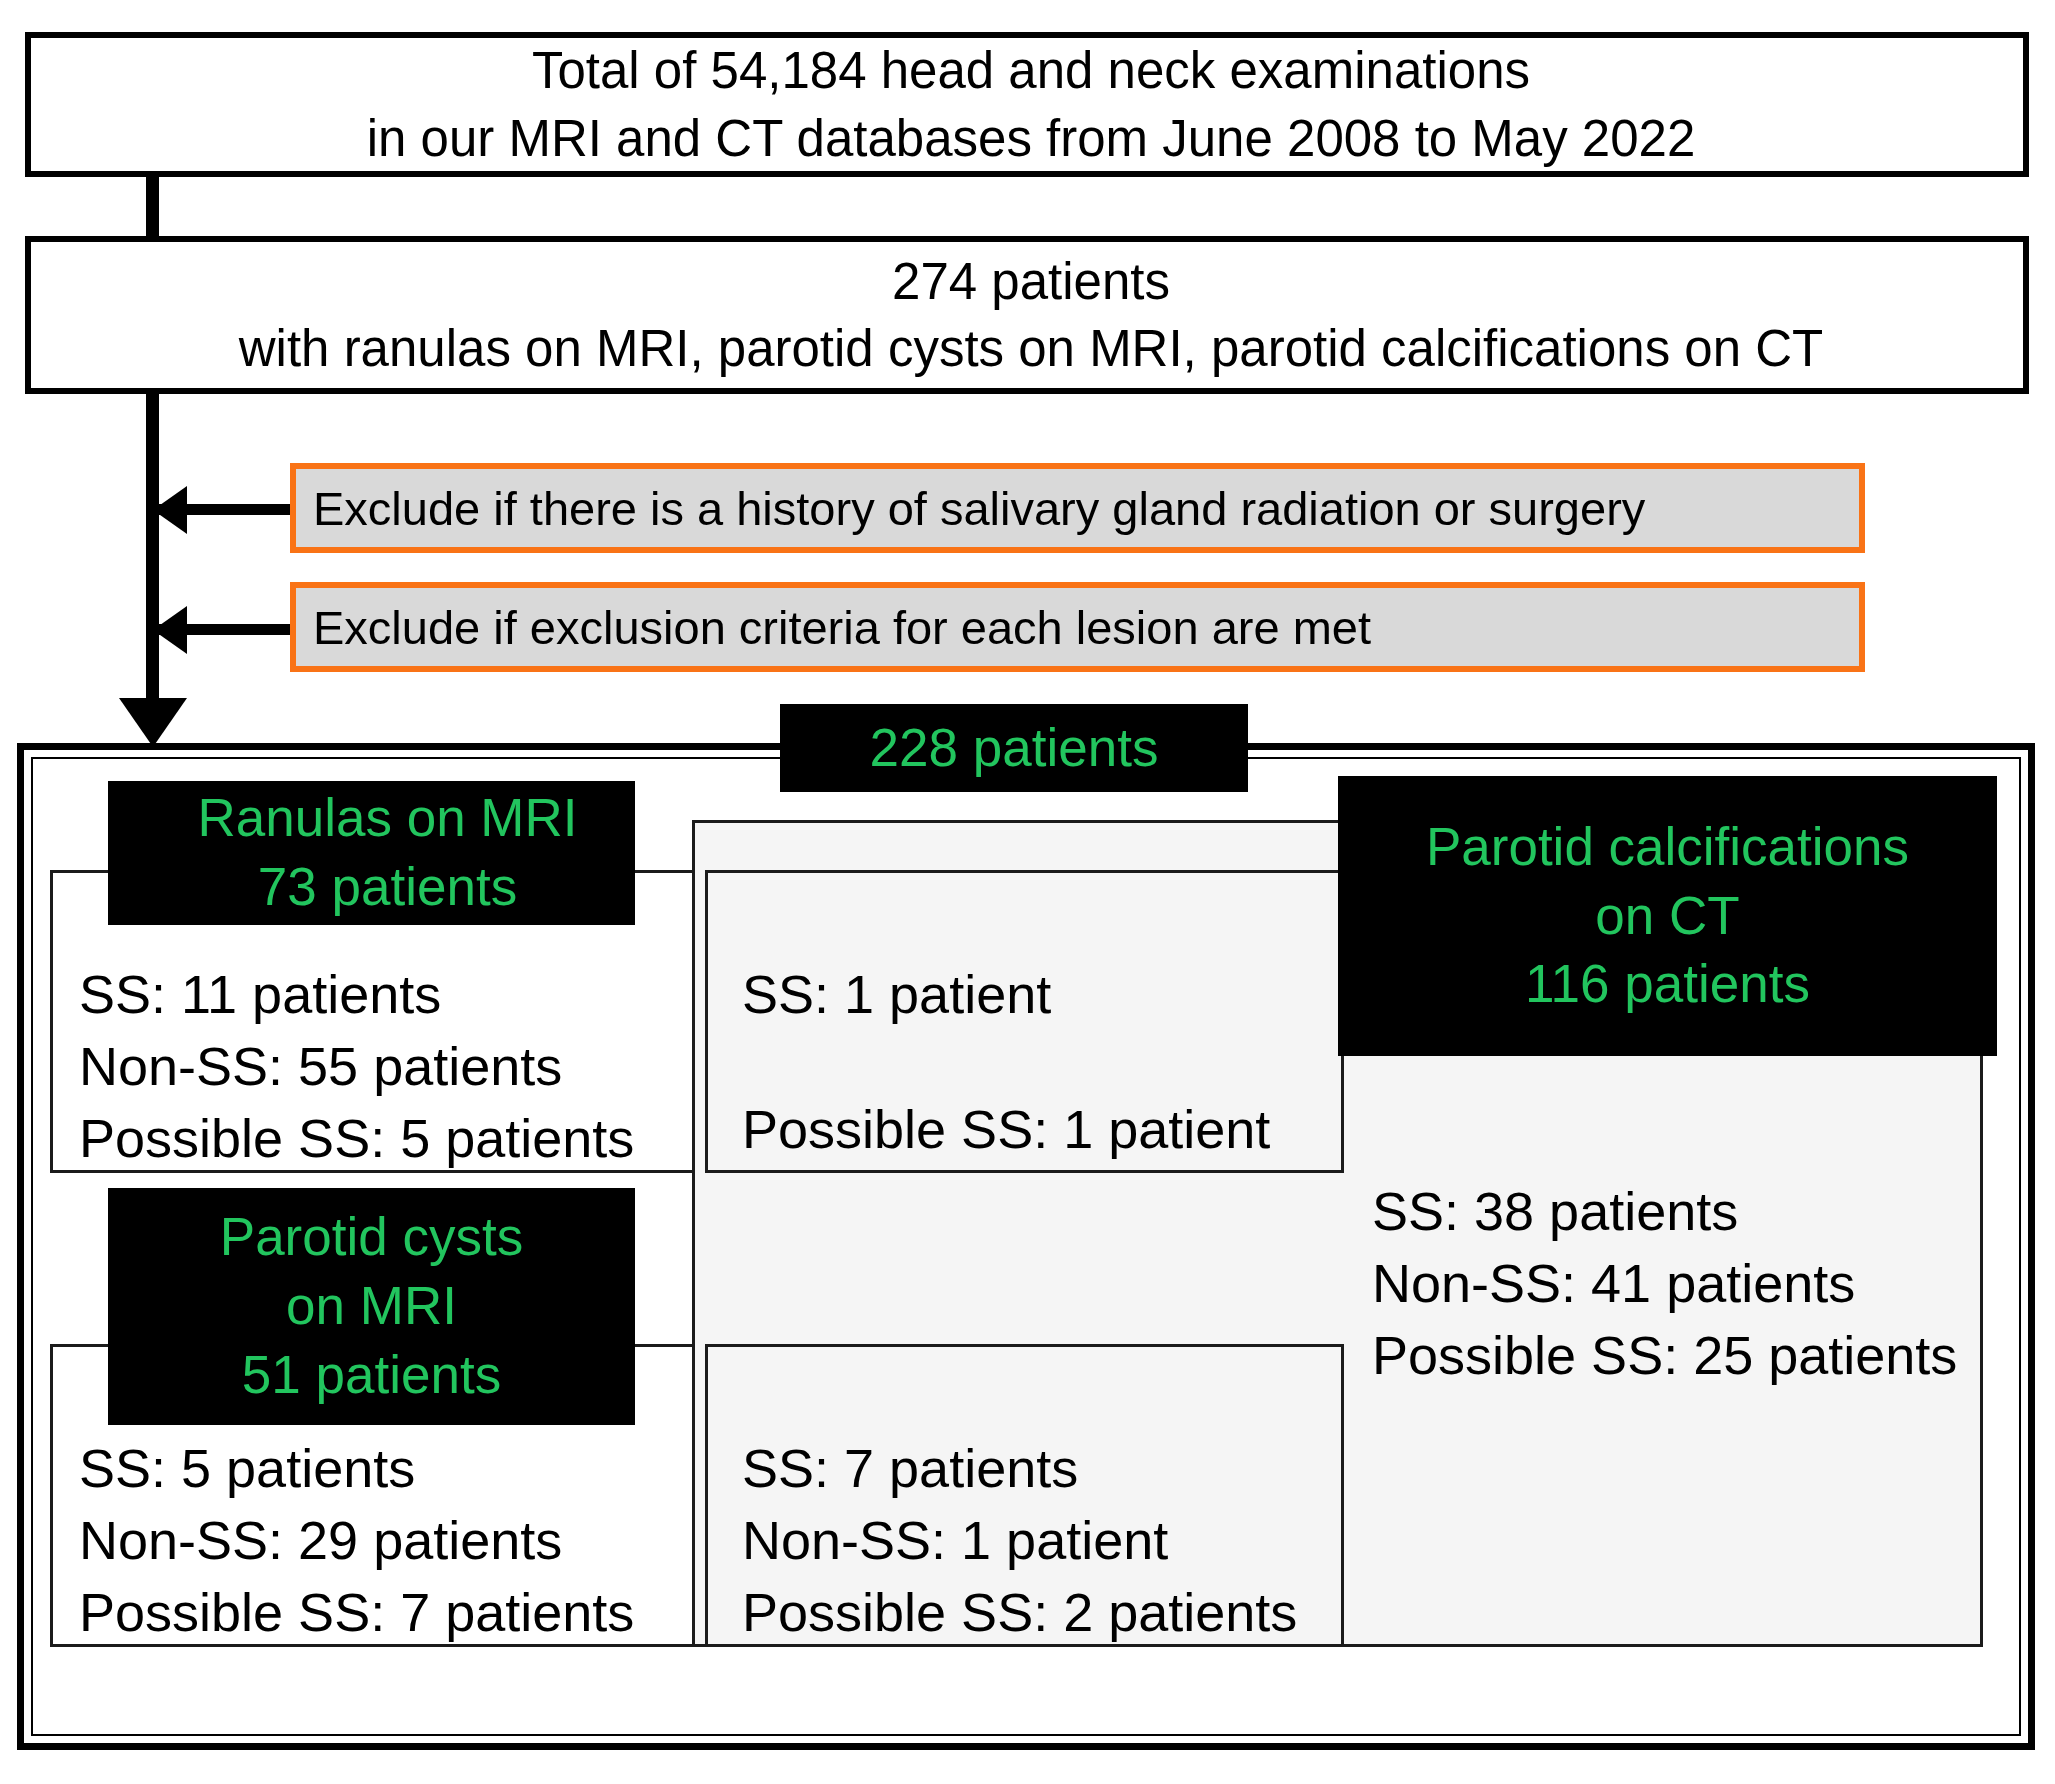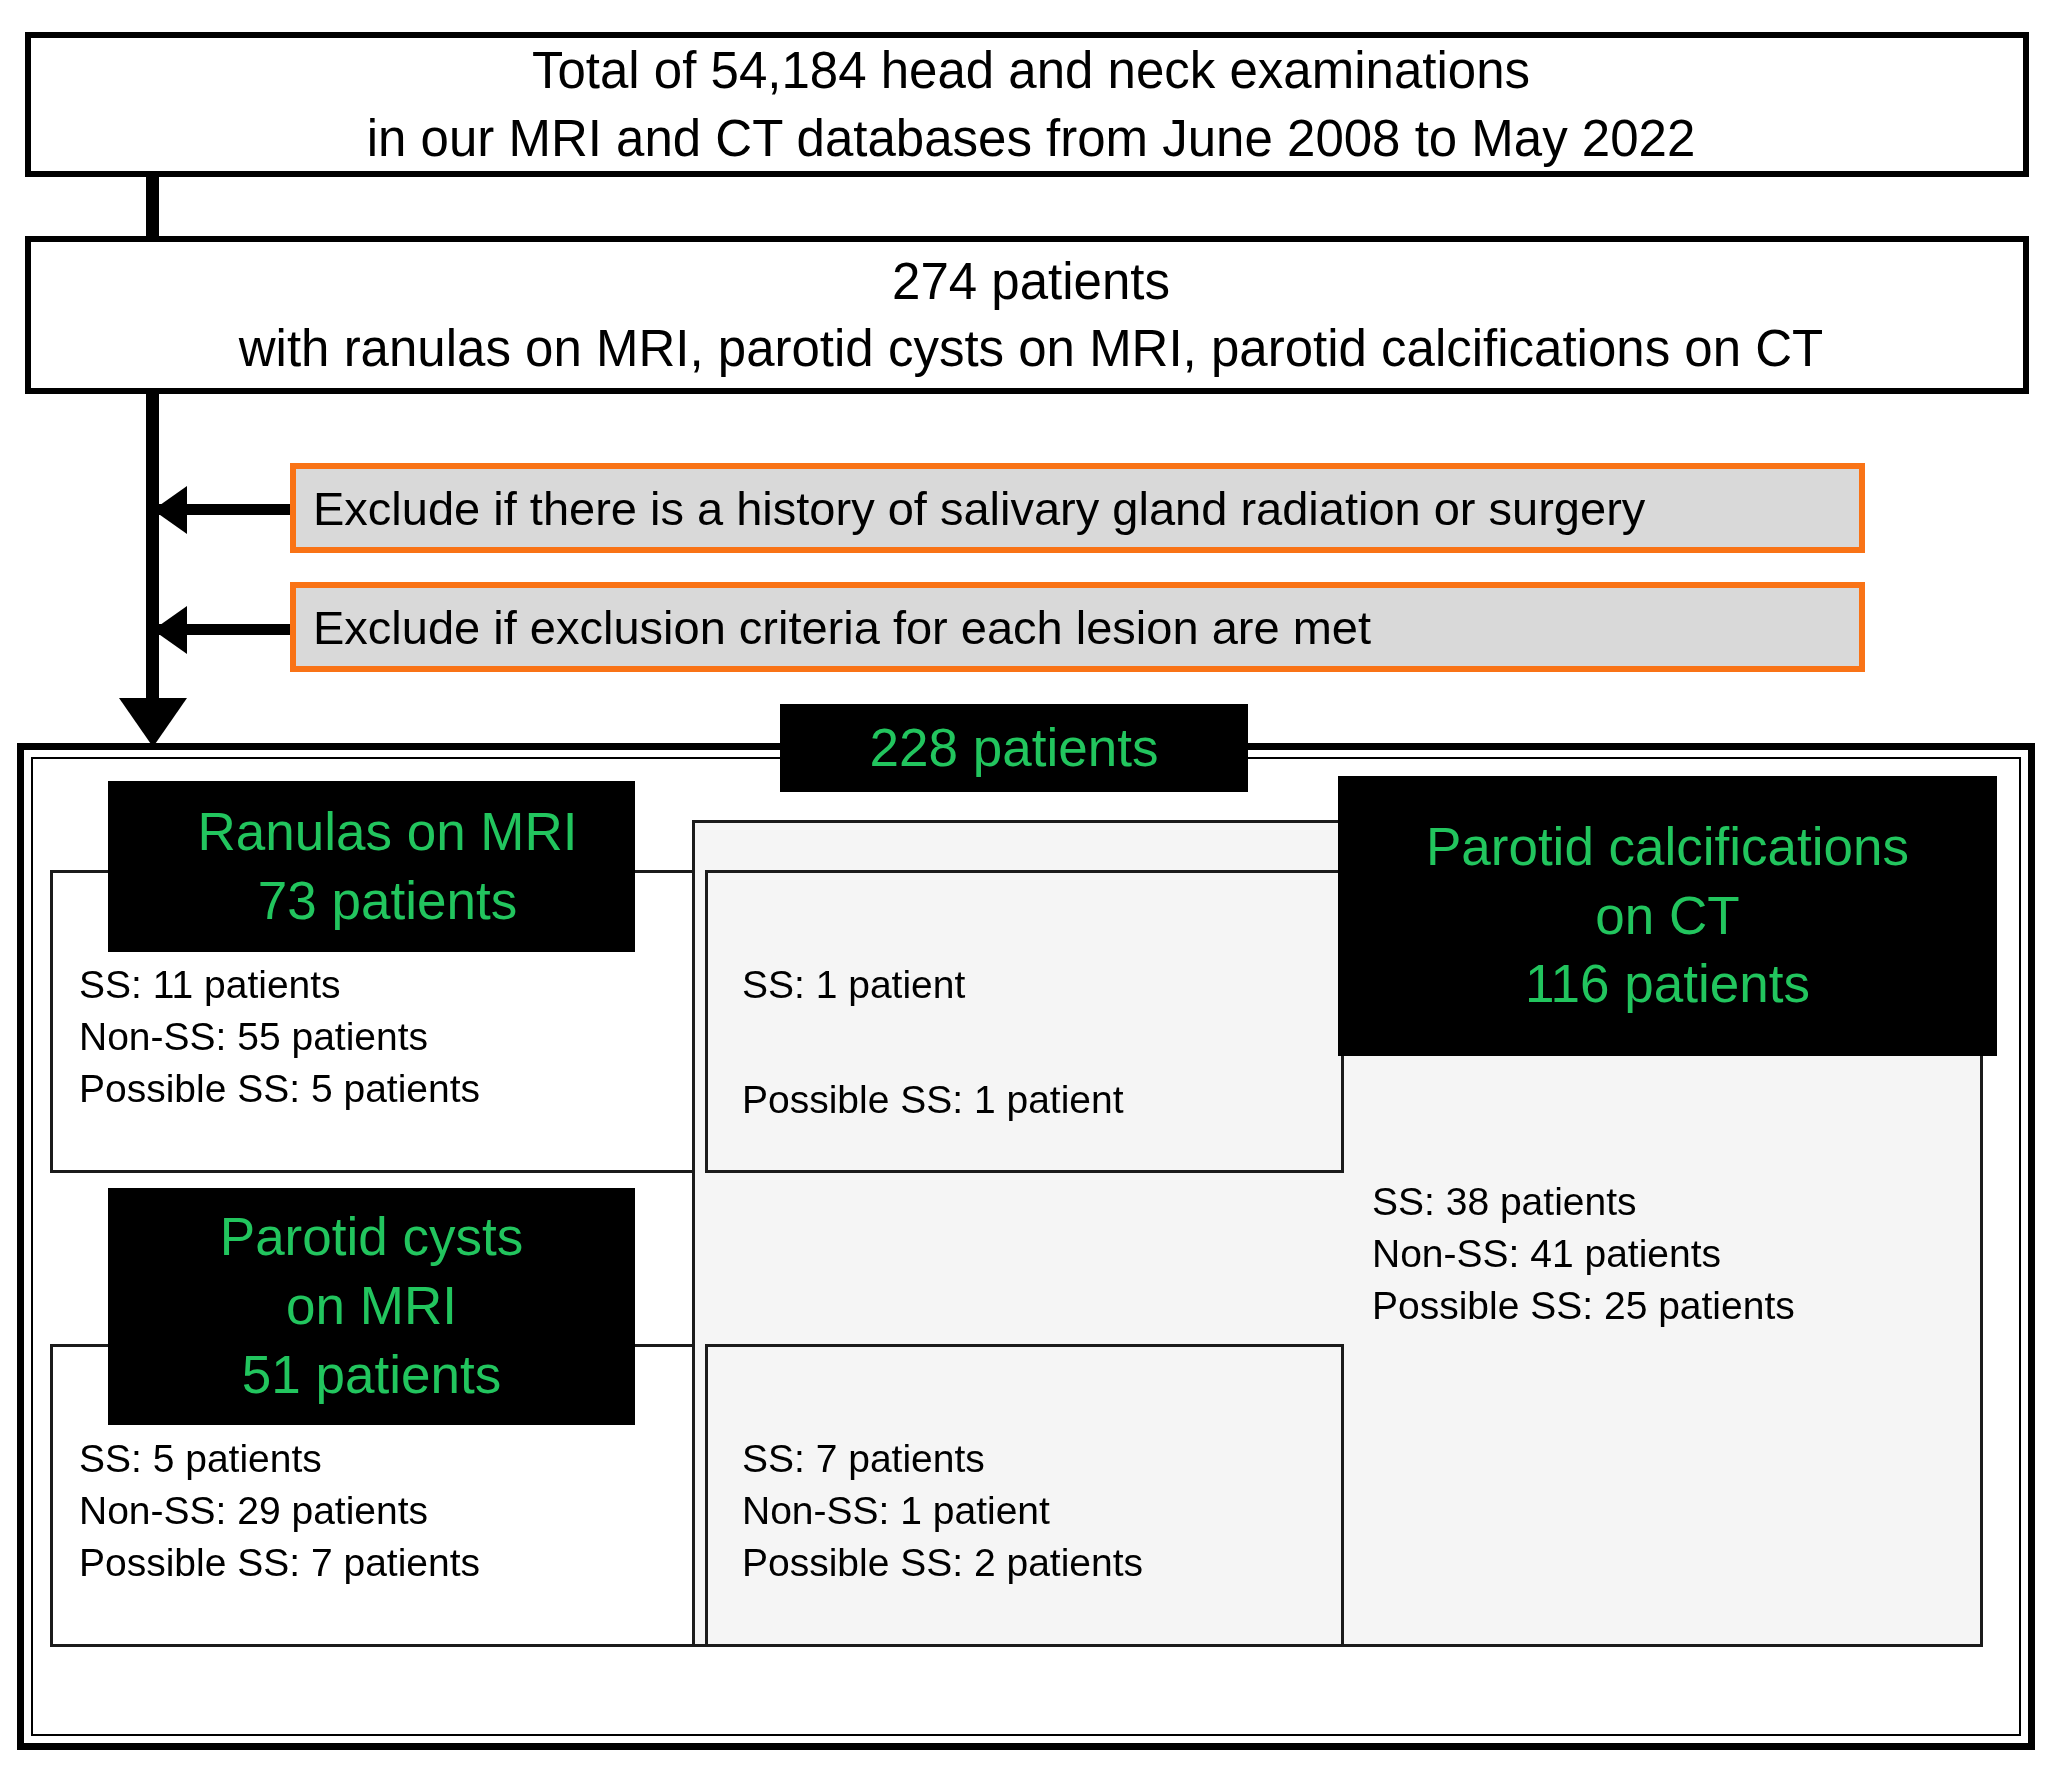--- a/index.html
+++ b/index.html
@@ -92,21 +92,21 @@
     align-items: center;
     justify-content: center;
     text-align: center;
     line-height: 1.30;
     font-size: 53px;
   }
   .plate .ln { display: block; white-space: nowrap; }
 
   
   .stats {
-    font-size: 39px;
+    font-size: 54px;
     line-height: 1.33;
     white-space: nowrap;
   }
   .stats .row { display: block; }
   .stats.gap .row.spacer { height: 63px; }
 </style>
 </head>
 <body>
 
 <div id="page">
@@ -181,21 +181,21 @@
   <div class="abs stats" style="left:742px; top:1433px;">
     <span class="row">SS: 7 patients</span>
     <span class="row">Non-SS: 1 patient</span>
     <span class="row">Possible SS: 2 patients</span>
   </div>
 
   <div class="abs plate" style="left:780px; top:704px; width:468px; height:88px;">
     <span class="ln">228 patients</span>
   </div>
 
-  <div class="abs plate" style="left:108px; top:781px; width:527px; height:171px;padding-left:32px;">
+  <div class="abs plate" style="left:108px; top:781px; width:527px; height:144px;padding-left:32px;">
     <span class="ln">Ranulas on MRI</span>
     <span class="ln">73 patients</span>
   </div>
 
   <div class="abs plate" style="left:108px; top:1188px; width:527px; height:237px;">
     <span class="ln">Parotid cysts</span>
     <span class="ln">on MRI</span>
     <span class="ln">51 patients</span>
   </div>
 

